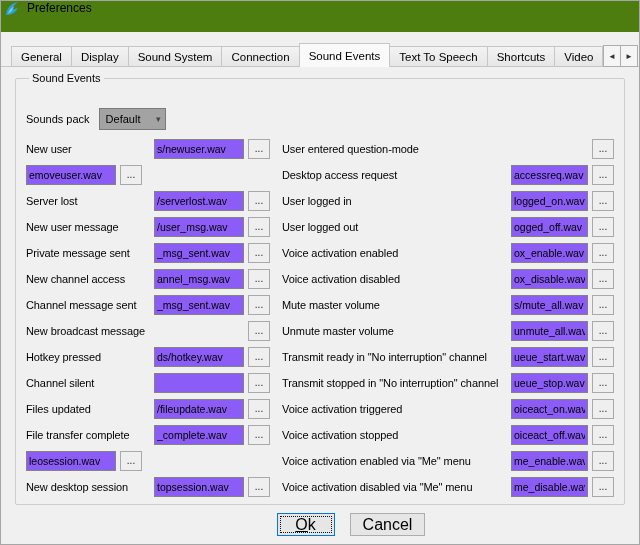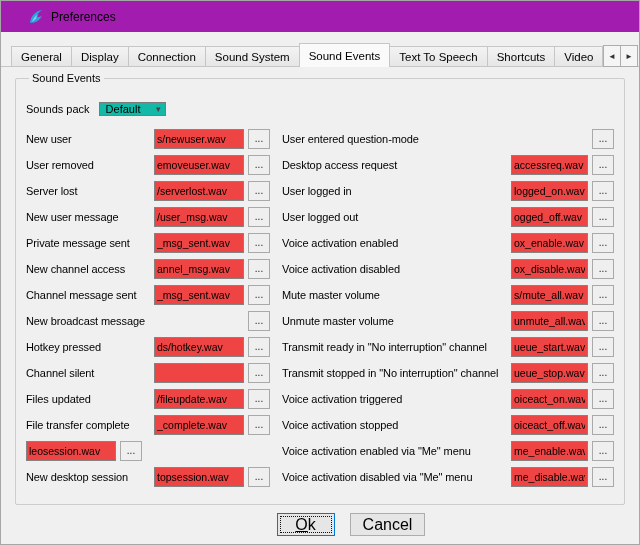--- a/index.html
+++ b/index.html
@@ -2,58 +2,58 @@
 <html><head>
 <meta charset="utf-8">
 <style>
   * { margin:0; padding:0; box-sizing:border-box; }
   html,body { width:640px; height:545px; }
   body { font-family:"Liberation Sans", sans-serif; background:#d8d8d8; }
 
   .window { width:640px; height:545px; background:#f0f0f0; border:1px solid #a6a6a6;
             position:relative; overflow:hidden; }
 
-  .titlebar { height:31px; background:#a21caf; display:flex; align-items:center;
-              gap:7px; padding-left:27px; }
+  .titlebar { height:31px; background:#4d7c0f; display:flex; 
+              gap:7px; padding-left:3px; }
   .title-text { font-size:12px; color:#000; }
   .app-icon { width:16px; height:16px; flex:none; }
 
   .tabbar { display:flex; align-items:flex-end; margin-top:10px; padding-left:10px;
             height:25px; border-bottom:1px solid #c6c6c6; position:relative; }
   .tab { height:20px; padding:4px 9px 0; font-size:11.5px; white-space:nowrap;
          background:linear-gradient(#f3f3f3,#e6e6e6); border:1px solid #c6c6c6;
          border-bottom:none; cursor:default; }
   .tab + .tab { margin-left:-1px; }
   .tab.selected { height:24px; padding-top:6px; background:#fafafa;
                   margin-bottom:-1px; position:relative; z-index:3; }
   .tabscroll { position:absolute; right:1px; bottom:-1px; display:flex; z-index:5; }
   .tabscroll button { width:18px; height:22px; border:1px solid #adadad; background:#f5f5f5;
                       font-size:8px; color:#333; margin-left:-1px; font-family:inherit; }
 
   .tabpage { padding:5px 14px 0; }
   fieldset.groupbox { border:1px solid #cdcdcd; border-radius:2px; height:433px;
                       padding:2px 10px 0; }
   legend { font-size:11px; padding:0 3px; margin-left:3px; color:#000; }
 
-  .sounds-pack-row { display:flex; align-items:center; margin-top:12px; height:22px; }
+  .sounds-pack-row { display:flex; align-items:center; margin-top:22px; height:22px; }
   .sp-label { font-size:11px; margin-right:9px; }
-  .combobox { width:67px; height:14px; background:#14b8a6; border:1px solid #7a7a7a;
+  .combobox { width:67px; height:22px; background:#a3a3a3; border:1px solid #7a7a7a;
               display:flex; align-items:center; padding:0 4px 0 6px; font-size:11px;
               cursor:default; }
   .combo-value { flex:1; }
   .combo-arrow { font-size:9px; color:#444; }
 
   .columns { display:flex; gap:12px; margin-top:9px; }
   .col-left { width:244px; }
   .col-right { flex:1; }
   .field-row { display:flex; align-items:center; height:20px; margin-bottom:6px; }
   .field-label { flex:1; font-size:11px; letter-spacing:-0.1px; white-space:nowrap;
                  overflow:hidden; color:#000; }
   .field-input { width:90px; height:20px; flex:none; border:1px solid #838383;
-                 background:#ef4444; font-family:"Liberation Sans", sans-serif;
+                 background:#8b5cf6; font-family:"Liberation Sans", sans-serif;
                  font-size:10.5px; padding:0 2px; color:#000; }
   .col-right .field-input { width:77px; }
   .browse-btn { width:22px; height:20px; flex:none; margin-left:4px; border:1px solid #a9a9a9;
                 background:#efefef; font-size:10px; line-height:10px; color:#222;
                 font-family:inherit; cursor:default; }
 
   .button-row { display:flex; justify-content:center; gap:15px; margin-top:8px;
                 padding-left:62px; }
   .btn { height:23px; border:1px solid #adadad; background:#e6e6e6; font-family:inherit;
          font-size:16px; color:#000; padding:0 12px; min-width:57px; }
@@ -75,22 +75,22 @@
     <span class="title-text">Preferences</span>
   </div>
 
   <div class="tabbar" id="tabbar">
     <div class="tabscroll">
       <button>◄</button>
       <button>►</button>
     </div>
   <div class="tab">General</div>
       <div class="tab">Display</div>
+      <div class="tab">Sound System</div>
       <div class="tab">Connection</div>
-      <div class="tab">Sound System</div>
       <div class="tab selected">Sound Events</div>
       <div class="tab">Text To Speech</div>
       <div class="tab">Shortcuts</div>
       <div class="tab">Video</div>
     </div>
 
   <div class="tabpage">
     <fieldset class="groupbox">
       <legend>Sound Events</legend>
 
@@ -103,21 +103,20 @@
       </div>
 
       <div class="columns">
         <div class="col-left" id="col-left">
             <div class="field-row">
               <span class="field-label">New user</span>
               <input type="text" class="field-input" value="s/newuser.wav" style="">
               <button class="browse-btn">...</button>
             </div>
             <div class="field-row">
-              <span class="field-label">User removed</span>
               <input type="text" class="field-input" value="emoveuser.wav" style="">
               <button class="browse-btn">...</button>
             </div>
             <div class="field-row">
               <span class="field-label">Server lost</span>
               <input type="text" class="field-input" value="/serverlost.wav" style="">
               <button class="browse-btn">...</button>
             </div>
             <div class="field-row">
               <span class="field-label">New user message</span>

